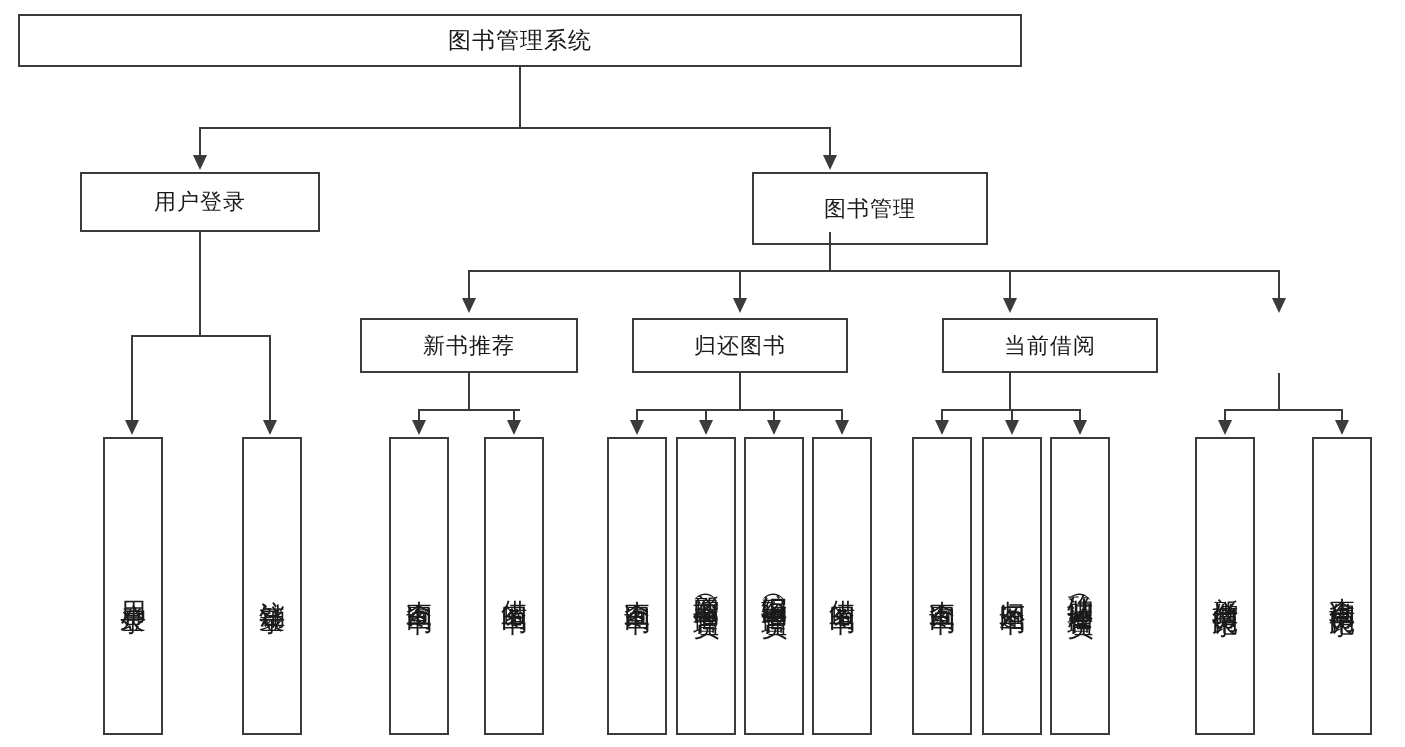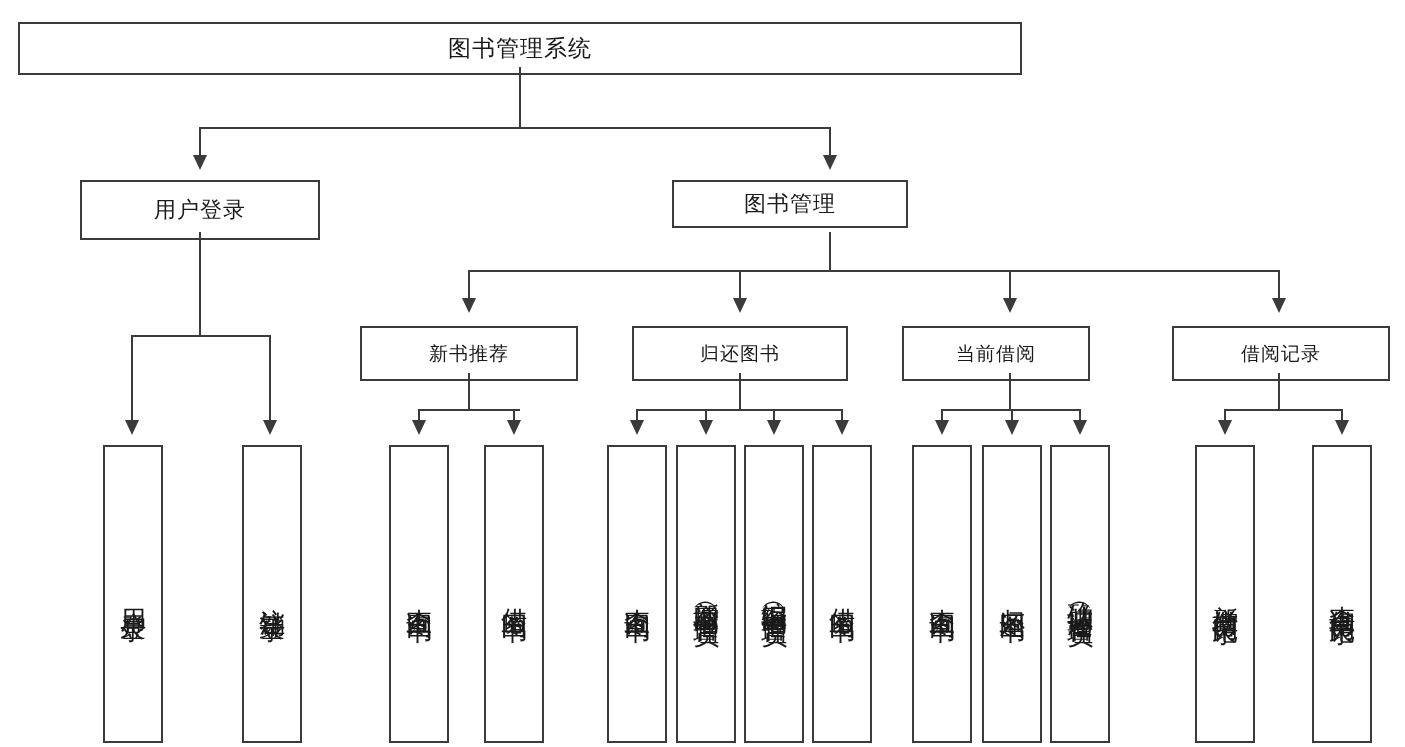--- a/index.html
+++ b/index.html
@@ -17,30 +17,29 @@
   
   .node{
     position:absolute;
     box-sizing:border-box;
     border:2px solid #3b3b3b;
     background:#ffffff;
     display:flex;
     align-items:center;
     justify-content:center;
     color:#1a1a1a;
-    margin-top:8px;
   }
   .node .label{
     display:block;
     white-space:nowrap;
     letter-spacing:1px;
   }
   .node.root .label{font-size:23px;}
   .node.lvl2 .label{font-size:22px;}
-  .node.lvl3 .label{font-size:19px;}
+  .node.lvl3 .label{font-size:22px;}
   
   .node.leaf{
     align-items:center;
     justify-content:center;
     padding:4px 0;
   }
   .node.leaf .label{
     writing-mode:vertical-rl;
     text-orientation:upright;
     font-size:26px;
@@ -88,21 +87,21 @@
   <div class="edge h" style="left:199px;top:127px;width:632px;height:2px;"></div>
   <div class="edge v" style="left:199px;top:127px;width:2px;height:30px;"></div>
   <div class="arrow" style="left:193px;top:155px;"></div>
   <div class="edge v" style="left:829px;top:127px;width:2px;height:30px;"></div>
   <div class="arrow" style="left:823px;top:155px;"></div>
 
   <div class="node lvl2" style="left:80px;top:172px;width:240px;height:60px;">
     <span class="label">用户登录</span>
   </div>
 
-  <div class="node lvl2" style="left:672px;top:172px;width:236px;height:48px;">
+  <div class="node lvl2" style="left:752px;top:172px;width:236px;height:73px;">
     <span class="label">图书管理</span>
   </div>
 
   <div class="edge v" style="left:199px;top:232px;width:2px;height:104px;"></div>
   <div class="edge h" style="left:131px;top:335px;width:139px;height:2px;"></div>
   <div class="edge v" style="left:131px;top:335px;width:2px;height:87px;"></div>
   <div class="arrow" style="left:125px;top:420px;"></div>
   <div class="edge v" style="left:269px;top:335px;width:2px;height:87px;"></div>
   <div class="arrow" style="left:263px;top:420px;"></div>
 
@@ -116,25 +115,22 @@
   <div class="arrow" style="left:1003px;top:298px;"></div>
   <div class="edge v" style="left:1278px;top:270px;width:2px;height:30px;"></div>
   <div class="arrow" style="left:1272px;top:298px;"></div>
 
   <div class="node lvl3" style="left:360px;top:318px;width:218px;height:55px;">
     <span class="label">新书推荐</span>
   </div>
   <div class="node lvl3" style="left:632px;top:318px;width:216px;height:55px;">
     <span class="label">归还图书</span>
   </div>
-  <div class="node lvl3" style="left:902px;top:318px;width:188px;height:55px;">
+  <div class="node lvl3" style="left:942px;top:318px;width:216px;height:55px;">
     <span class="label">当前借阅</span>
-  </div>
-  <div class="node lvl3" style="left:1172px;top:318px;width:218px;height:55px;">
-    <span class="label">借阅记录</span>
   </div>
 
   <div class="edge v" style="left:468px;top:373px;width:2px;height:37px;"></div>
   <div class="edge h" style="left:418px;top:409px;width:102px;height:2px;"></div>
   <div class="edge v" style="left:418px;top:409px;width:2px;height:13px;"></div>
   <div class="arrow" style="left:412px;top:420px;"></div>
   <div class="edge v" style="left:513px;top:409px;width:2px;height:13px;"></div>
   <div class="arrow" style="left:507px;top:420px;"></div>
 
   <div class="edge v" style="left:739px;top:373px;width:2px;height:37px;"></div>

